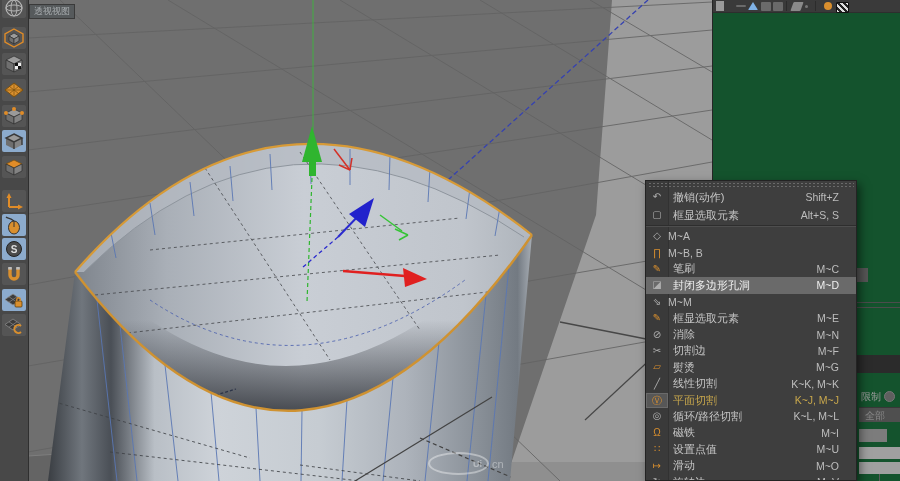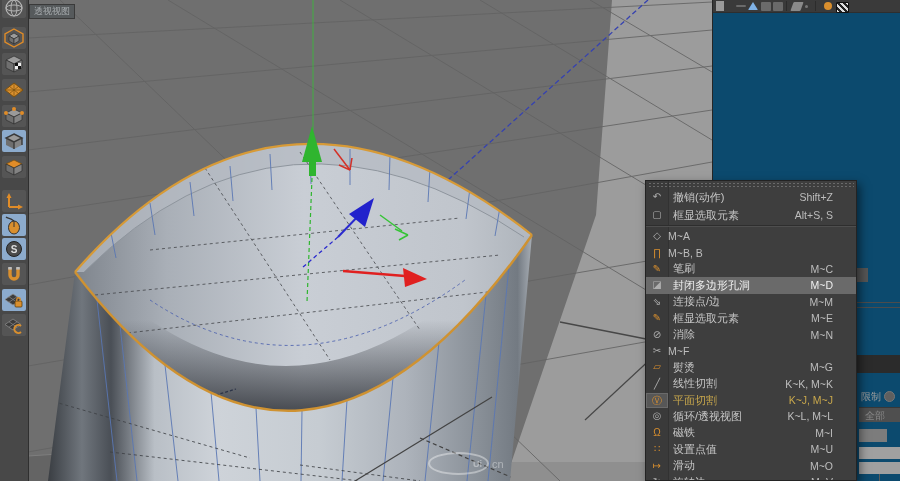--- a/index.html
+++ b/index.html
@@ -18,21 +18,21 @@
              width:19px;height:19px;border:2px solid #fff;border-radius:50%;font-size:9px;font-weight:bold;padding-left:38px;}
 
   
   #toolbar{left:0;top:0;width:28px;height:481px;background:#484848;border-right:1px solid #2f2f2f;z-index:20;}
   .tile{position:absolute;left:2px;width:24px;height:22px;background:#555;border-radius:2px;
         display:flex;align-items:center;justify-content:center;}
   .tile.active{background:#8cabcd;}
   .tile svg{display:block;}
 
   
-  #rpanel{left:712px;top:0;width:188px;height:481px;background:#0c4a6e;border-left:1px solid #262626;z-index:10;}
+  #rpanel{left:712px;top:0;width:188px;height:481px;background:#14532d;border-left:1px solid #262626;z-index:10;}
   #rpanel .strip{position:absolute;left:0;top:0;width:188px;height:12px;background:#3a3a3a;border-bottom:1px solid #2e2e2e;}
   .sicon{position:absolute;top:2px;width:10px;height:9px;background:#6a6a6a;border-radius:1px;}
   .sicon.tri{background:none;width:0;height:0;border-left:5px solid transparent;border-right:5px solid transparent;border-bottom:8px solid #7fb2e6;}
   .sicon.ball{background:#d98f2e;border-radius:50%;width:8px;height:8px;}
   .sicon.checker{background:
      linear-gradient(45deg,#222 25%,#ddd 25%,#ddd 50%,#222 50%,#222 75%,#ddd 75%);
      background-size:6px 6px;width:11px;height:9px;border:1px solid #111;}
   .sdiv{position:absolute;top:1px;width:1px;height:10px;background:#2c2c2c;}
   .frag{position:absolute;background:#4c4c4c;}
   #limit-row{left:148px;top:390px;color:#9a9a9a;font-size:10px;}
@@ -47,21 +47,21 @@
   #menu .tear{height:6px;margin:1px 2px 0 2px;
         background-image:radial-gradient(#6a6a6a 22%,transparent 23%);background-size:4px 3px;}
   .mrow{display:flex;align-items:center;height:16.4px;font-size:11px;color:#c6c6c6;cursor:default;}
   .mrow.tall{height:18px;}
   .mrow.hover{background:#6a6a6a;color:#f2f2f2;}
   .mrow.activeTool .mlabel,.mrow.activeTool .mshort{color:#c9a84c;}
   .micon{width:22px;flex:0 0 22px;text-align:center;font-size:10px;color:#aeaeae;line-height:1;}
   .micon.oi{color:#d98f2e;}
   .micon.pressed{background:#575757;border:1px solid #6a6a6a;box-sizing:border-box;height:15px;line-height:13px;}
   .mlabel{flex:1;padding-left:5px;white-space:nowrap;overflow:hidden;}
-  .mshort{padding-right:23px;font-size:10.5px;color:#bdbdbd;}
+  .mshort{padding-right:17px;font-size:10.5px;color:#bdbdbd;}
   .mrow.hover .mshort{color:#eee;}
   .msep{height:0;border-top:1px solid #2e2e2e;border-bottom:1px solid #4e4e4e;margin:1px 0;}
 </style>
 </head>
 <body>
 
 <svg id="scene" class="abs" width="900" height="481" viewBox="0 0 900 481">
   <defs>
     <linearGradient id="gWall" gradientUnits="userSpaceOnUse" x1="48" y1="0" x2="532" y2="0">
       <stop offset="0" stop-color="#3a3e43"></stop>
@@ -365,55 +365,55 @@
     <span class="mlabel">笔刷</span>
     <span class="mshort">M~C</span>
   </div>
   <div class="mrow hover">
     <span class="micon">◪</span>
     <span class="mlabel">封闭多边形孔洞</span>
     <span class="mshort">M~D</span>
   </div>
   <div class="mrow">
     <span class="micon">⇘</span>
-    <span class="mlabel">连接点/边</span>
     <span class="mshort">M~M</span>
   </div>
   <div class="mrow">
     <span class="micon oi">✎</span>
     <span class="mlabel">框显选取元素</span>
     <span class="mshort">M~E</span>
   </div>
   <div class="mrow">
     <span class="micon">⊘</span>
     <span class="mlabel">消除</span>
     <span class="mshort">M~N</span>
   </div>
   <div class="mrow">
     <span class="micon">✂</span>
+    <span class="mlabel">切割边</span>
     <span class="mshort">M~F</span>
   </div>
   <div class="mrow">
     <span class="micon oi">▱</span>
     <span class="mlabel">熨烫</span>
     <span class="mshort">M~G</span>
   </div>
   <div class="mrow">
     <span class="micon">╱</span>
     <span class="mlabel">线性切割</span>
     <span class="mshort">K~K, M~K</span>
   </div>
   <div class="mrow activeTool">
     <span class="micon oi pressed">Ⓥ</span>
     <span class="mlabel">平面切割</span>
     <span class="mshort">K~J, M~J</span>
   </div>
   <div class="mrow">
     <span class="micon">◎</span>
-    <span class="mlabel">循环/透视视图</span>
+    <span class="mlabel">循环/路径切割</span>
     <span class="mshort">K~L, M~L</span>
   </div>
   <div class="mrow">
     <span class="micon oi">Ω</span>
     <span class="mlabel">磁铁</span>
     <span class="mshort">M~I</span>
   </div>
   <div class="mrow">
     <span class="micon oi">∷</span>
     <span class="mlabel">设置点值</span>

